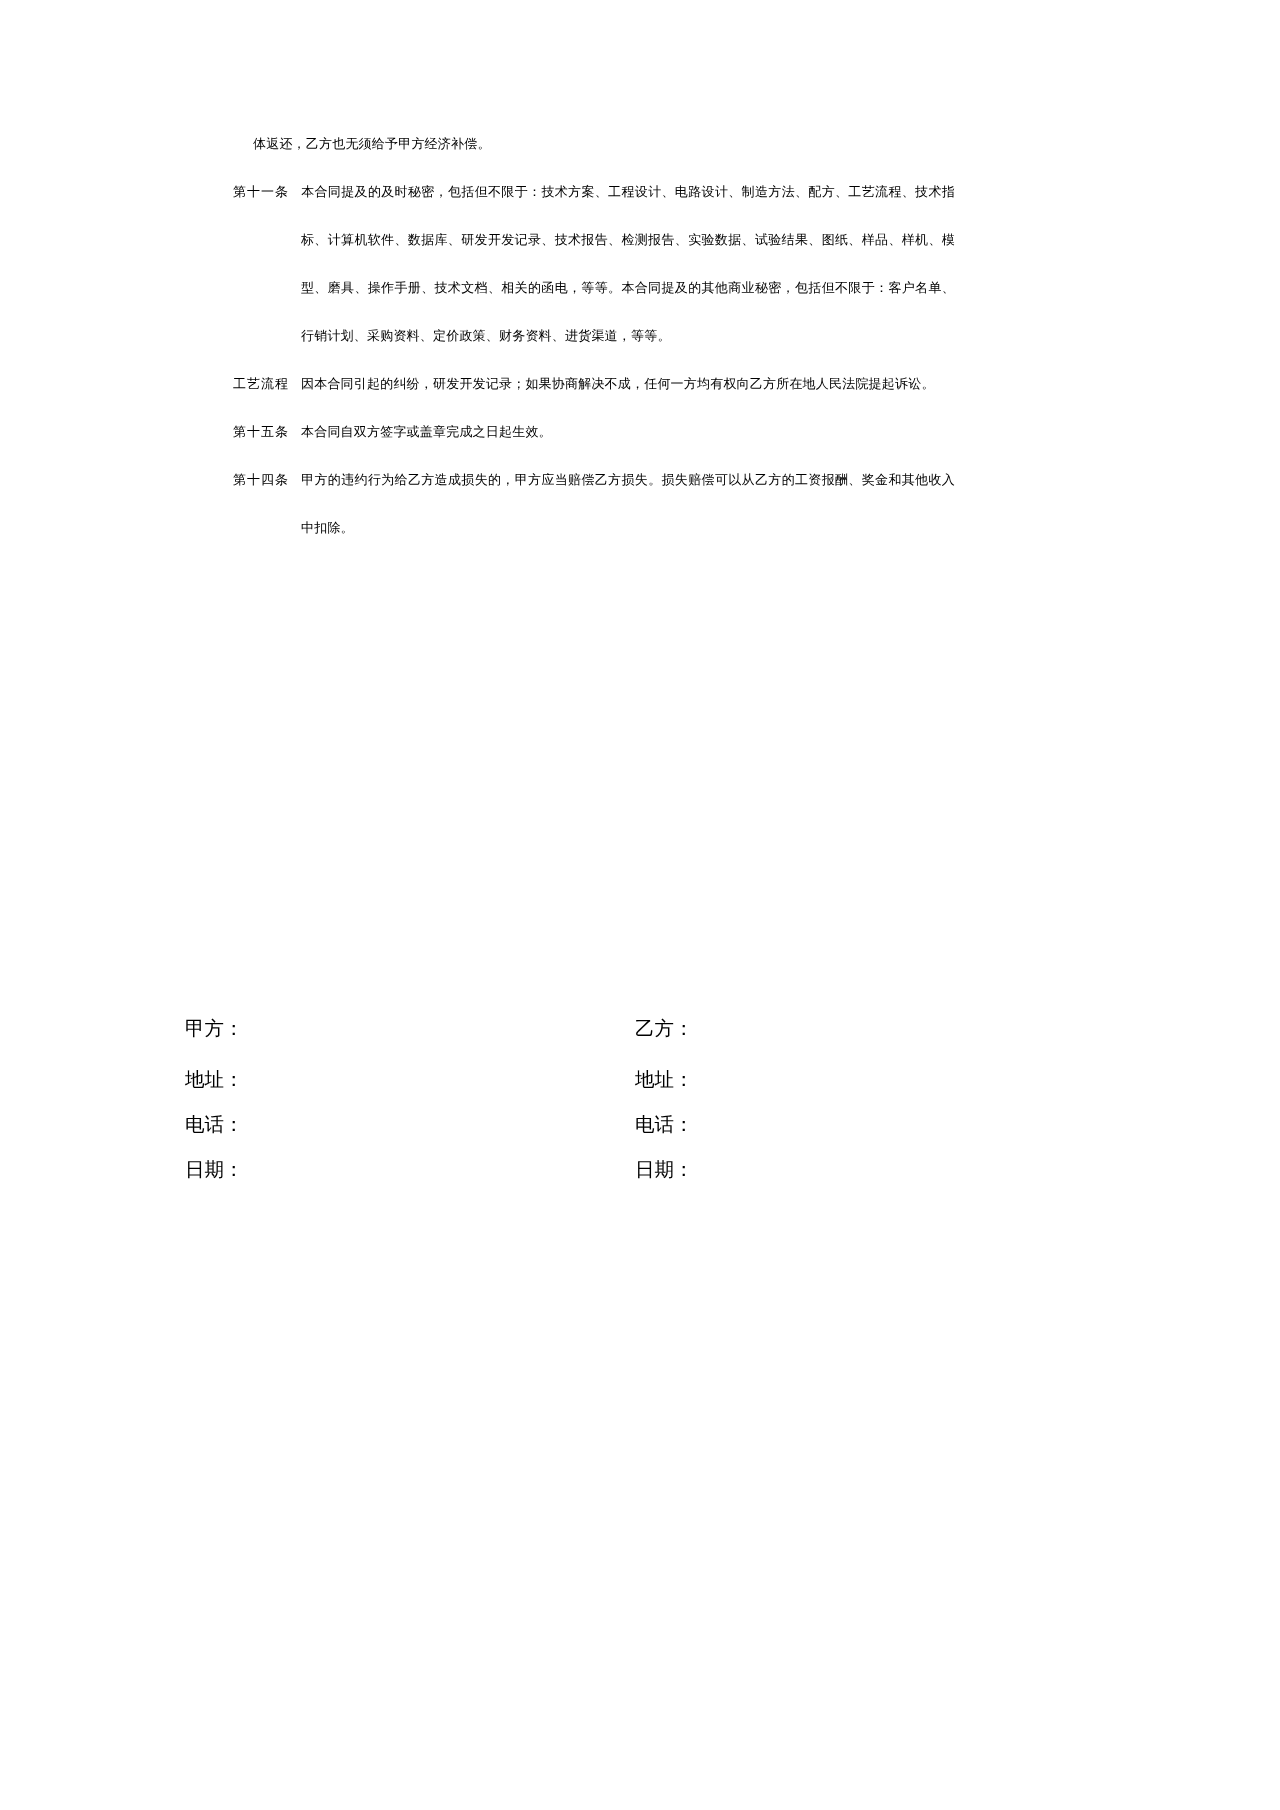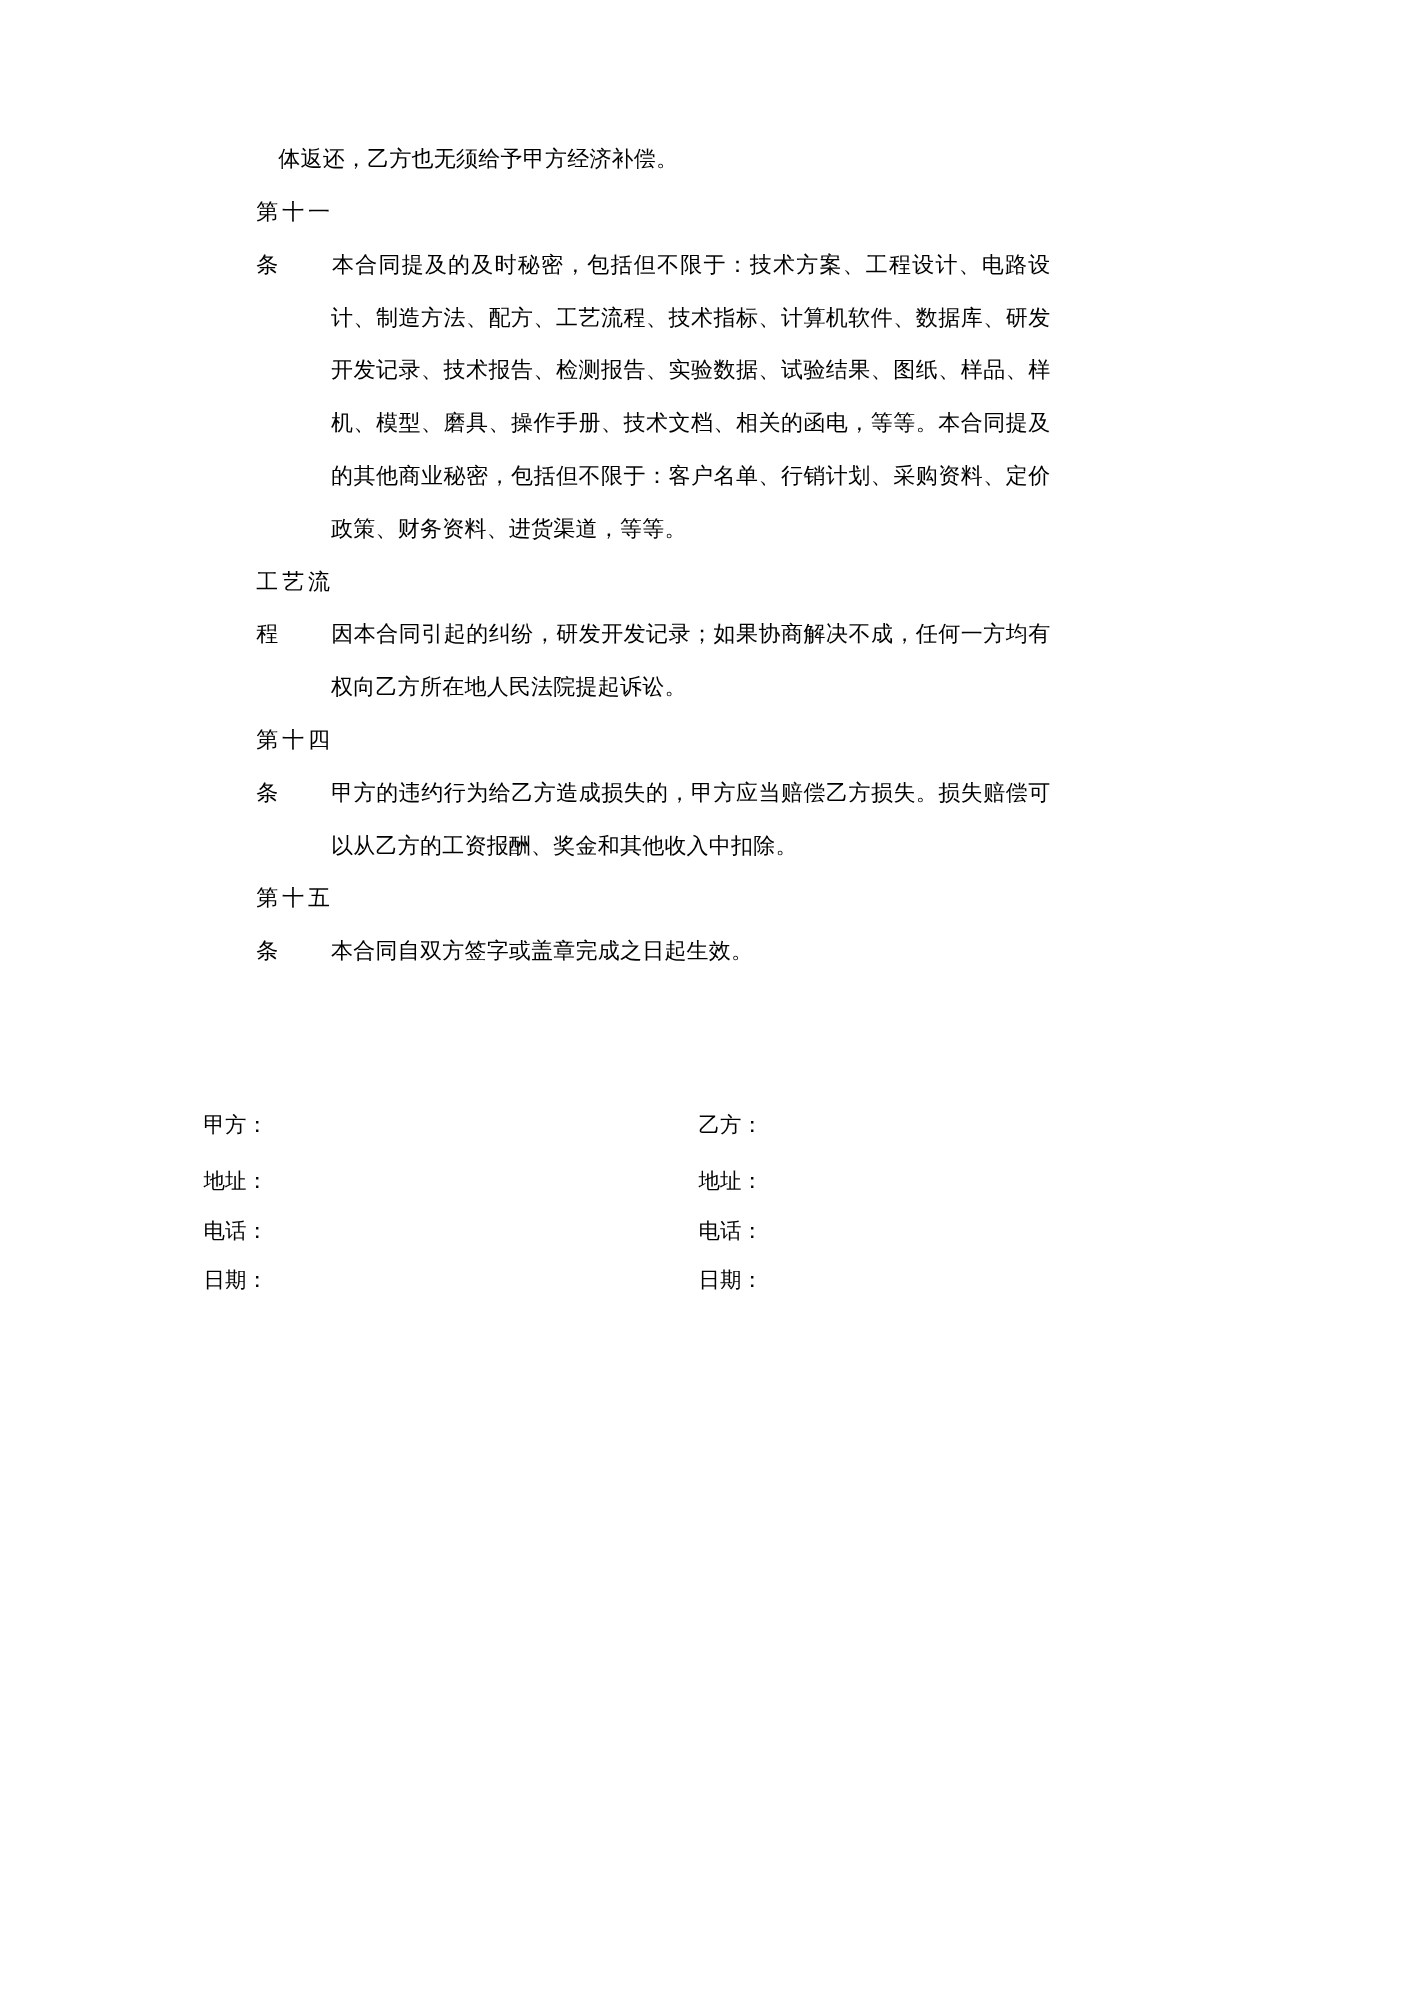--- a/index.html
+++ b/index.html
@@ -22,21 +22,21 @@
   .content {
     position: absolute;
     left: 185px;
     top: 120px;
     width: 770px;
   }
 
   
   .para {
     display: block;
-    font-size: 20px;
+    font-size: 13px;
     line-height: 48px;
     letter-spacing: 0.2px;
     text-align: justify;
     text-justify: inter-character;
   }
   .para-cont {
     
     padding-left: 68px;
   }
   .para-art {
@@ -58,21 +58,21 @@
   
   .sig-block {
     position: absolute;
     left: 185px;
     top: 1000px;
     width: 700px;
   }
   .sig-row {
     display: flex;
     height: 45px;
-    align-items: center;
+    align-items: flex-end;
     font-size: 19.5px;
     line-height: 32px;
   }
   .sig-col-left {
     width: 450px;
     flex: 0 0 450px;
   }
   .sig-col-right {
     flex: 1 1 auto;
   }
@@ -90,25 +90,25 @@
     <div class="para para-art">
       <span class="art-label">第十一条</span><span>本合同提及的及时秘密，包括但不限于：技术方案、工程设计、电路设计、制造方法、配方、工艺流程、技术指标、计算机软件、数据库、研发开发记录、技术报告、检测报告、实验数据、试验结果、图纸、样品、样机、模型、磨具、操作手册、技术文档、相关的函电，等等。本合同提及的其他商业秘密，包括但不限于：客户名单、行销计划、采购资料、定价政策、财务资料、进货渠道，等等。</span>
     </div>
 
 
     <div class="para para-art">
       <span class="art-label">工艺流程</span><span>因本合同引起的纠纷，研发开发记录；如果协商解决不成，任何一方均有权向乙方所在地人民法院提起诉讼。</span>
     </div>
 
     <div class="para para-art">
-      <span class="art-label">第十四条</span><span>甲方的违约行为给乙方造成损失的，甲方应当赔偿乙方损失。损失赔偿可以从乙方的工资报酬、奖金和其他收入中扣除。</span>
+      <span class="art-label">第十五条</span><span>本合同自双方签字或盖章完成之日起生效。</span>
     </div>
 
     <div class="para para-art">
-      <span class="art-label">第十五条</span><span>本合同自双方签字或盖章完成之日起生效。</span>
+      <span class="art-label">第十四条</span><span>甲方的违约行为给乙方造成损失的，甲方应当赔偿乙方损失。损失赔偿可以从乙方的工资报酬、奖金和其他收入中扣除。</span>
     </div>
 
 
     <div class="spacer-block"></div>
 
   </div>
 
   <div class="sig-block">
 
     <div class="sig-row">

